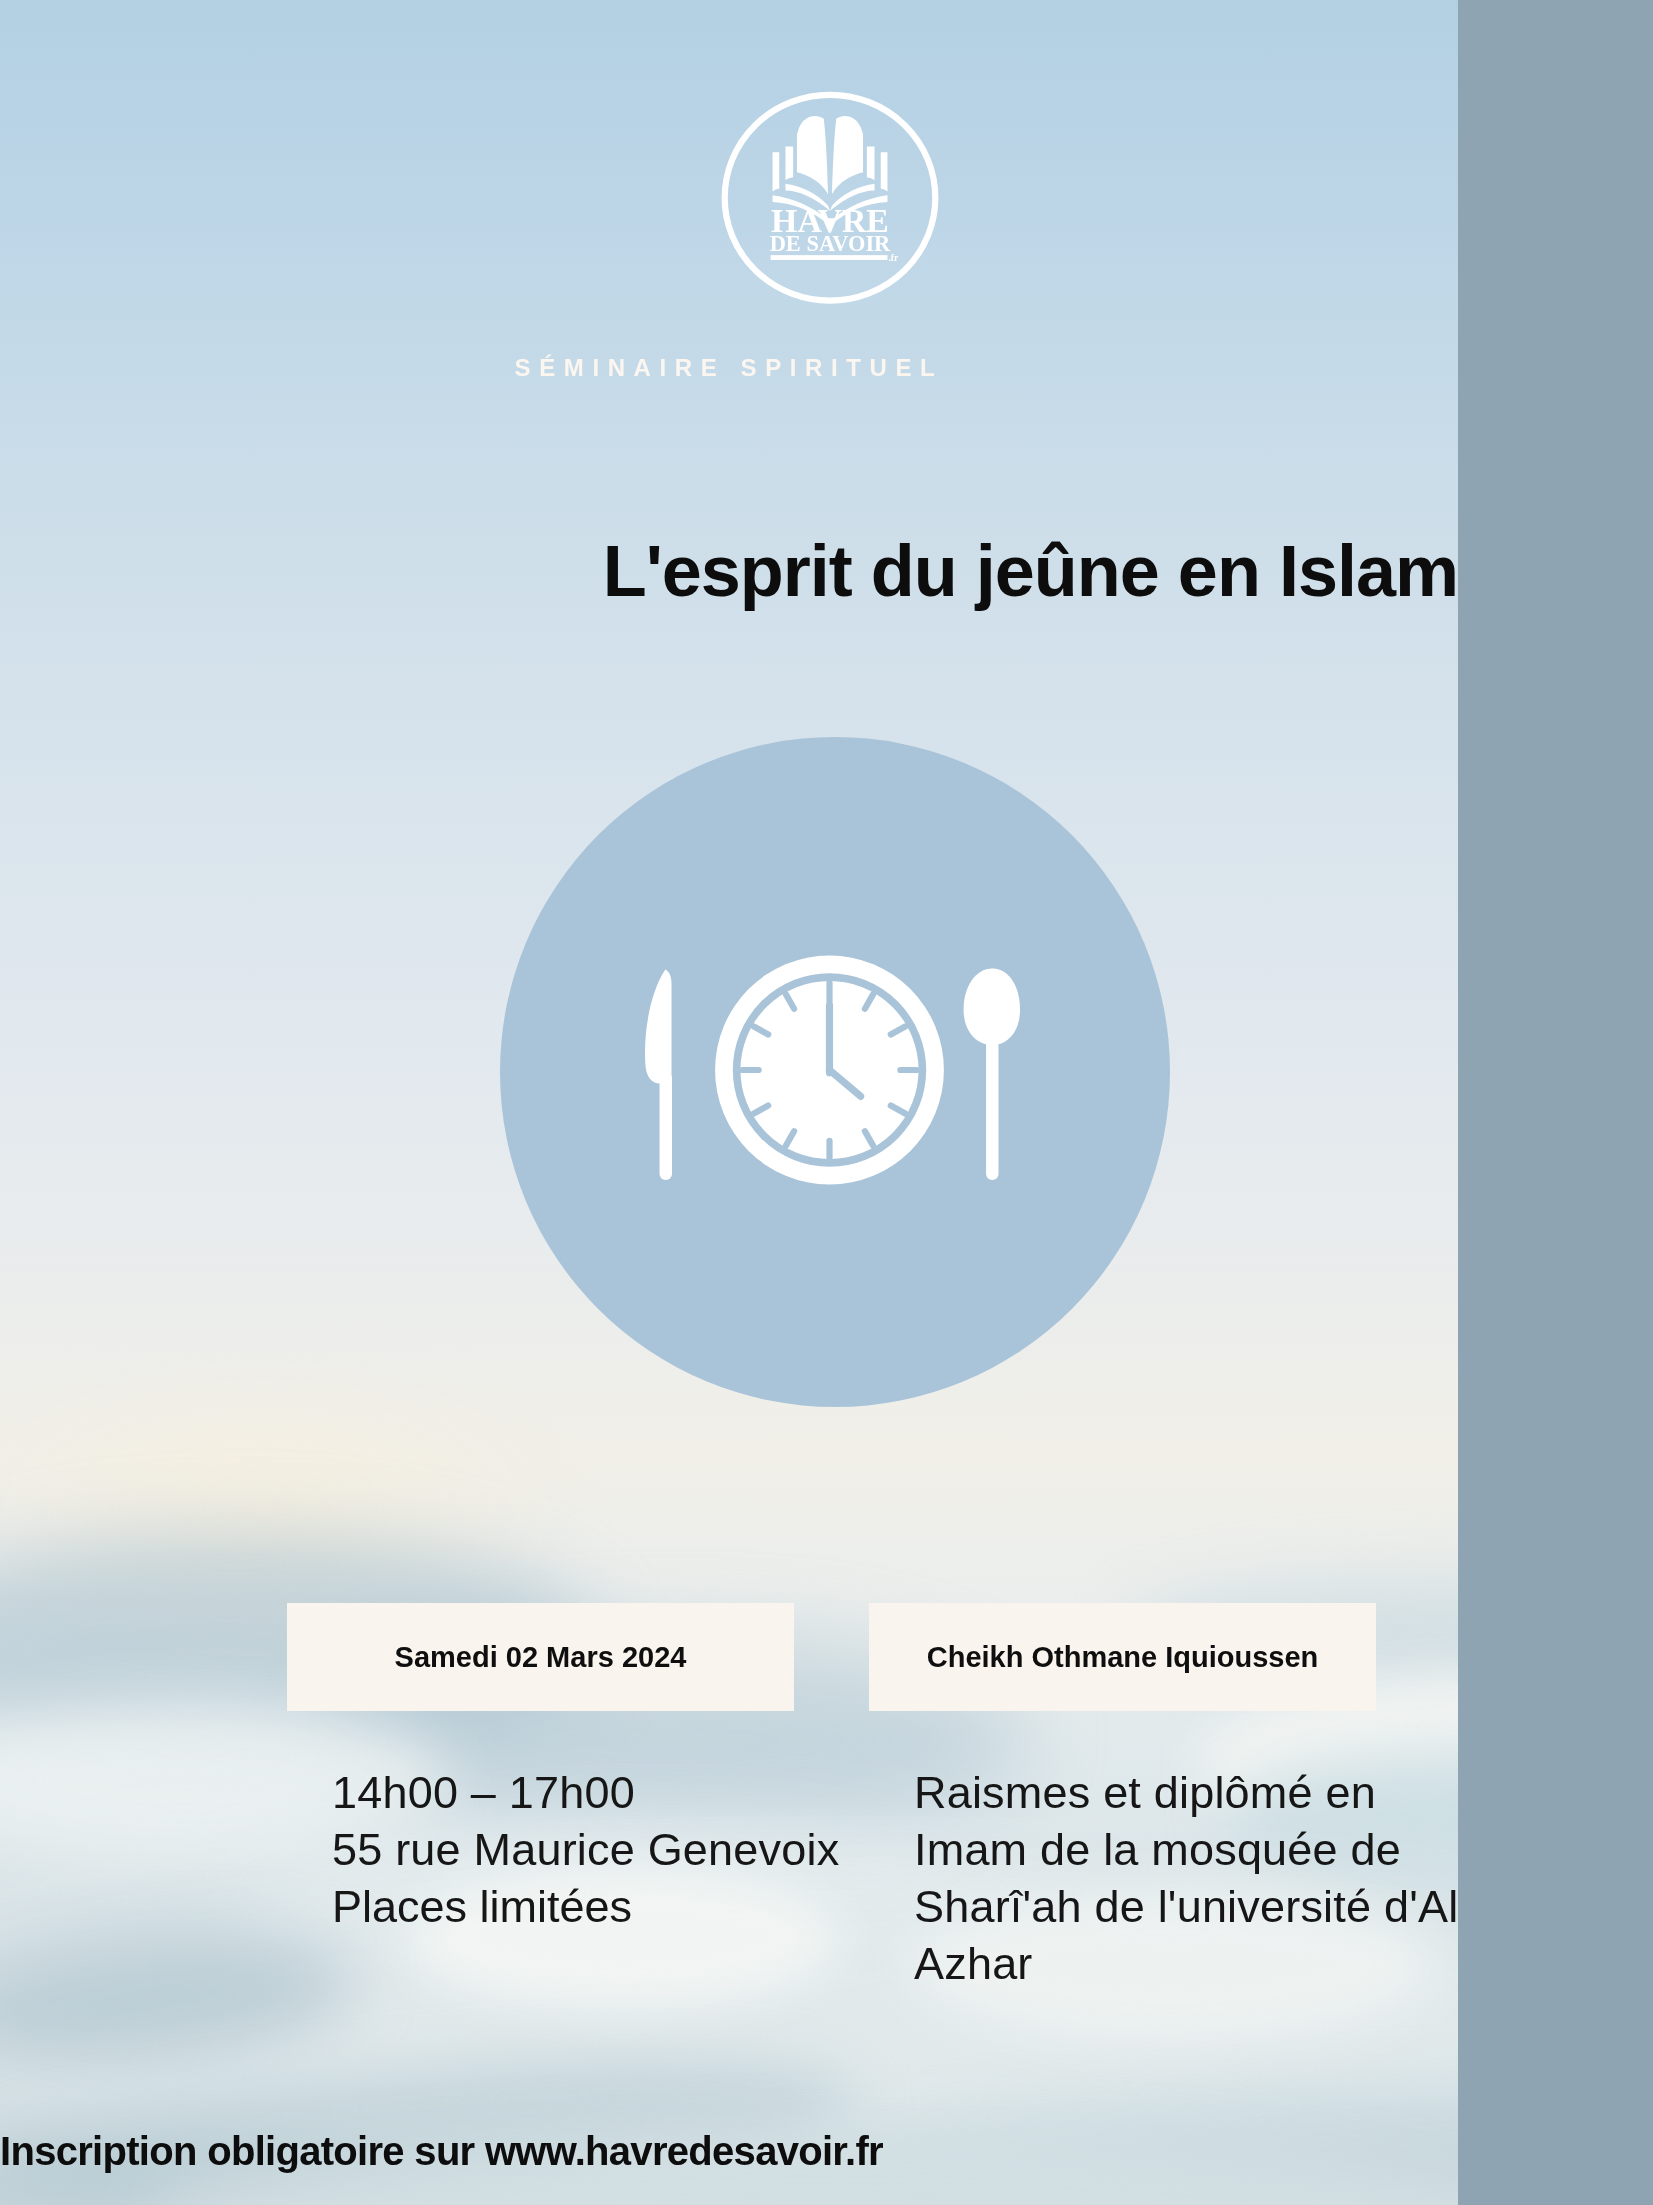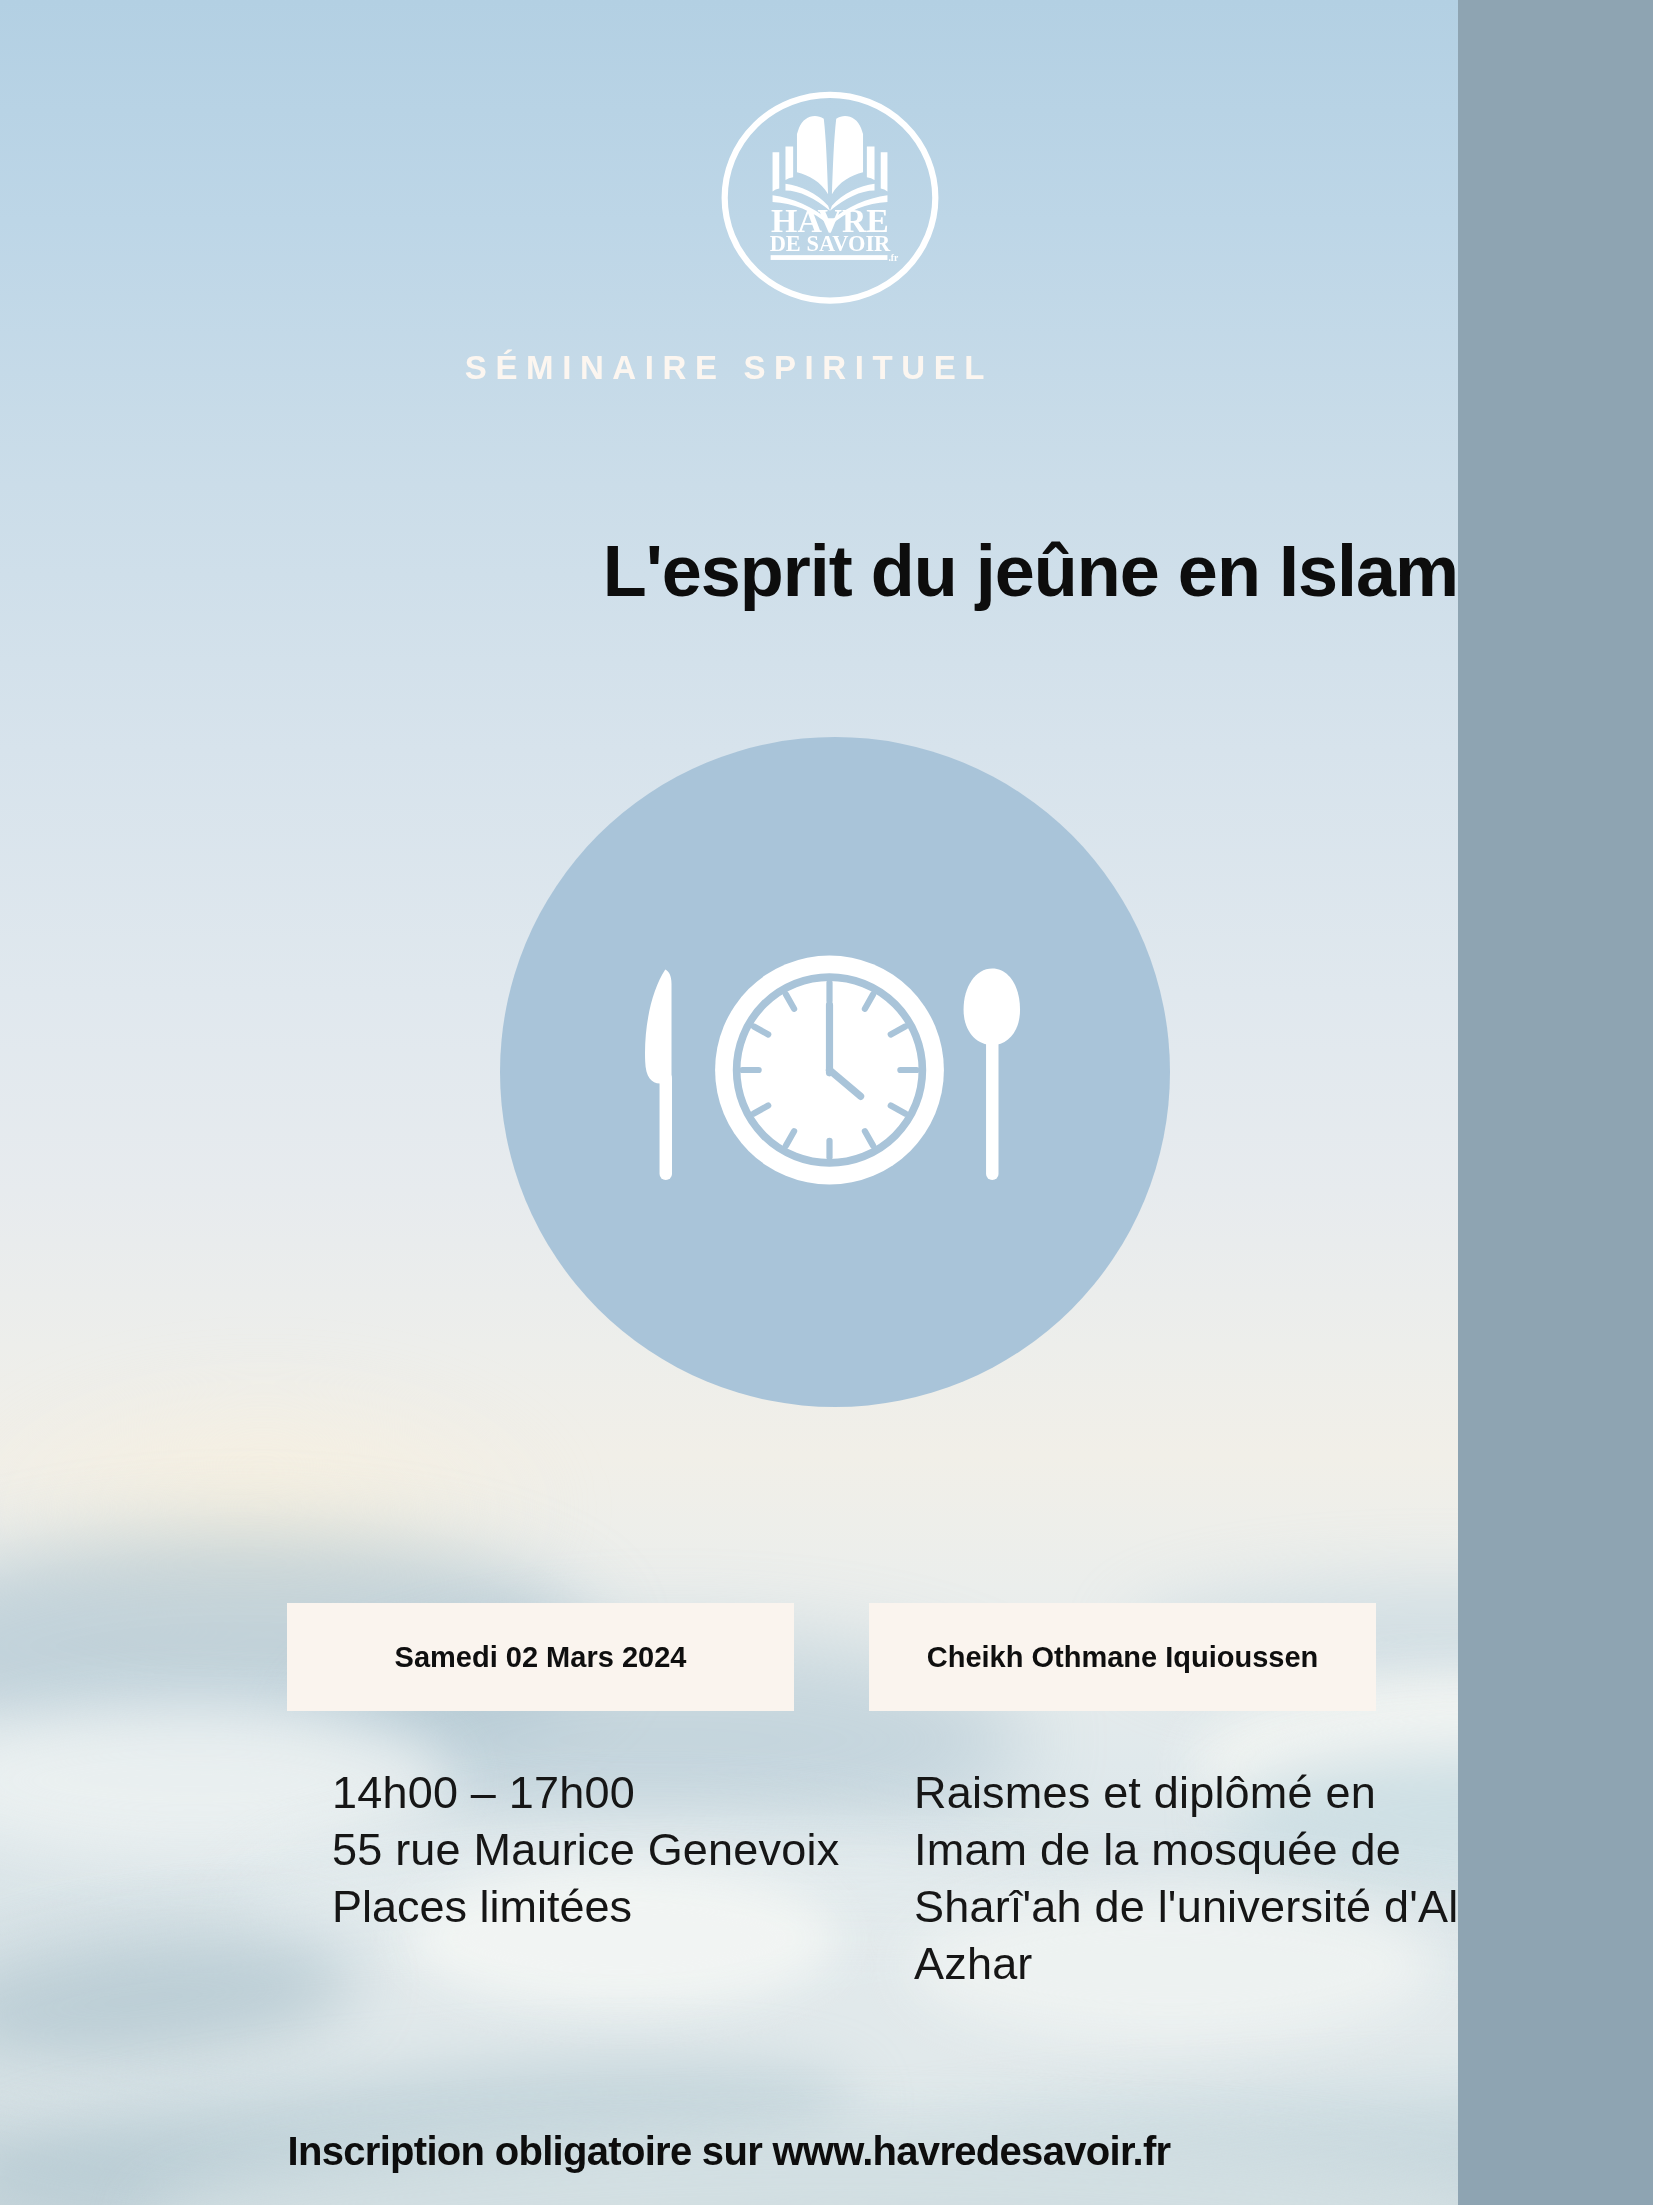--- a/index.html
+++ b/index.html
@@ -17,21 +17,21 @@
       #ebeeec 72%, #e0e9ec 80%, #d6e1e5 90%, #cbd8dd 100%);
   }
   .sky,.sky *{pointer-events:none;}
   .blob{position:absolute; border-radius:50%;}
   
   .logo{position:absolute; left:715px; top:90px; width:230px; height:225px;}
   .logo text{font-family:"Liberation Serif", serif; fill:#ffffff; font-weight:700;}
   
   .kicker{
     position:absolute; left:0; top:346px; width:100%; text-align:center;
-    font-size:33px; font-weight:700; letter-spacing:8.6px; line-height:43px;
+    font-size:24px; font-weight:700; letter-spacing:8.6px; line-height:43px;
     color:var(--text-light);
   }
   
   .title{
     position:absolute; left:0; top:527px; width:100%; margin:0; text-align:right;
     font-size:72px; font-weight:700; letter-spacing:-1px; line-height:89px;
     color:#0d0d0d;
   }
   
   .hero-circle{
@@ -53,21 +53,21 @@
     position:absolute; top:1764px; width:574px;
     font-size:45px; font-weight:400; line-height:57px; color:#161616;
     letter-spacing:0.2px;
     margin-left:44px;
   }
   .details-left{left:288px;}
   .details-right{left:870px;}
   .details .strong{font-weight:400; letter-spacing:0;}
   
   .footer{
-    position:absolute; left:0; top:2125px; width:100%; text-align:center;
+    position:absolute; left:0; top:2125px; width:100%; text-align:left;
     font-size:40px; font-weight:700; letter-spacing:-0.7px; line-height:53px;
     color:#0d0d0d;
   }
 </style>
 </head>
 <body>
 
 <div class="poster">
 
   <div class="sky">

